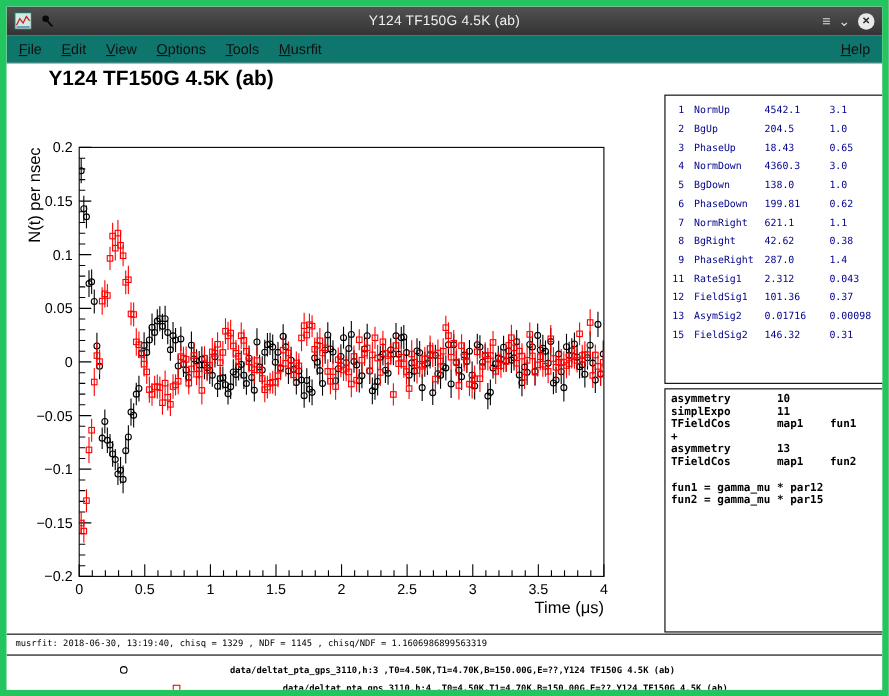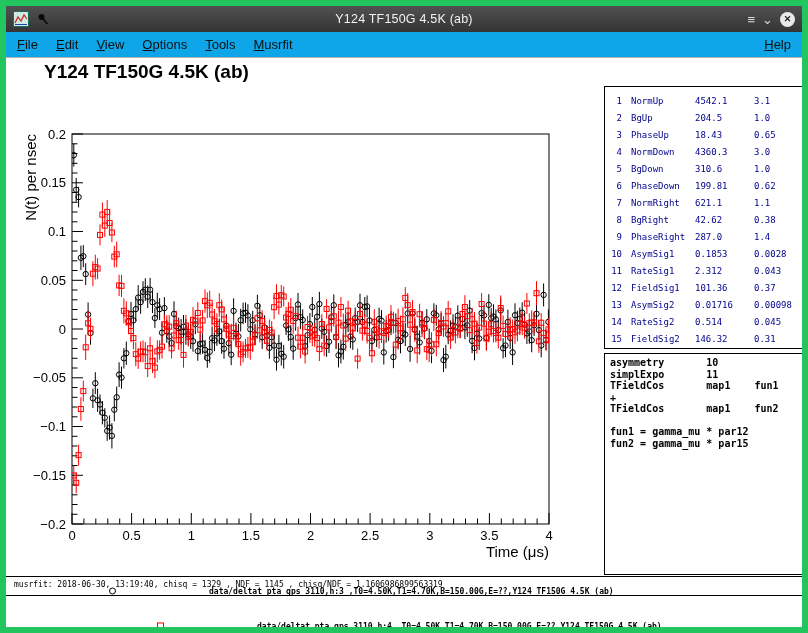--- a/index.html
+++ b/index.html
@@ -5,21 +5,21 @@
   *{box-sizing:border-box;margin:0;padding:0}
   html,body{background:#777;font-family:"Liberation Sans",sans-serif}
   .window{width:808px;height:633px;background:#fff;position:relative;border:6px solid #22c55e;overflow:hidden}
   
   .titlebar{height:26px;background:linear-gradient(#515151,#343434);position:relative;display:flex;align-items:center;padding:0 7px;gap:7px}
   .tb-title{position:absolute;left:0;right:0;text-align:center;font-size:12.5px;color:#f2f2f2;letter-spacing:.2px}
   .tb-spacer{flex:1}
   .tb-glyph{color:#dcdcdc;font-size:13px;line-height:13px;cursor:default}
   .tb-close{width:15px;height:15px;border-radius:50%;background:#e9e9e9;color:#222;font-size:9px;line-height:15px;text-align:center;font-weight:bold}
   
-  .menubar{height:26px;background:#0ea5e9;border-bottom:1px solid #b3b3b3;display:flex;align-items:center;font-size:13px;padding:0 2px}
+  .menubar{height:26px;background:#0f766e;border-bottom:1px solid #b3b3b3;display:flex;align-items:center;font-size:13px;padding:0 2px}
   .mitem{padding:0 9px;line-height:25px;color:#101010;cursor:default;white-space:nowrap}
   .mn{text-decoration:underline}
   .mspacer{flex:1}
   
   .content{position:relative;width:100%;height:579px;background:#fff}
   .heading{position:absolute;left:38px;top:3px;font-size:19px;font-weight:bold;color:#000;white-space:nowrap}
   #plot{position:absolute;left:2px;top:28px;width:596px;height:476px}
   .pbox{position:absolute;left:598px;width:201px;border:1px solid #000;background:#fff;overflow:hidden}
   #param-box{top:28px;height:263px;padding:5px 4px;color:#00008b;font-family:"DejaVu Sans Mono",monospace;font-size:9px}
   .prow{display:flex;height:17px;align-items:center;white-space:nowrap}
@@ -1017,21 +1017,21 @@
         </div>
         <div class="prow">
           <span class="pno">4</span>
           <span class="pname">NormDown</span>
           <span class="pval">4360.3</span>
           <span class="perr">3.0</span>
         </div>
         <div class="prow">
           <span class="pno">5</span>
           <span class="pname">BgDown</span>
-          <span class="pval">310.6</span>
+          <span class="pval">138.0</span>
           <span class="perr">1.0</span>
         </div>
         <div class="prow">
           <span class="pno">6</span>
           <span class="pname">PhaseDown</span>
           <span class="pval">199.81</span>
           <span class="perr">0.62</span>
         </div>
         <div class="prow">
           <span class="pno">7</span>
@@ -1045,73 +1045,62 @@
           <span class="pval">42.62</span>
           <span class="perr">0.38</span>
         </div>
         <div class="prow">
           <span class="pno">9</span>
           <span class="pname">PhaseRight</span>
           <span class="pval">287.0</span>
           <span class="perr">1.4</span>
         </div>
         <div class="prow">
-          <span class="pno">10</span>
-          <span class="pname">AsymSig1</span>
-          <span class="pval">0.1853</span>
-          <span class="perr">0.0028</span>
-        </div>
-        <div class="prow">
           <span class="pno">11</span>
           <span class="pname">RateSig1</span>
           <span class="pval">2.312</span>
           <span class="perr">0.043</span>
         </div>
         <div class="prow">
           <span class="pno">12</span>
           <span class="pname">FieldSig1</span>
           <span class="pval">101.36</span>
           <span class="perr">0.37</span>
         </div>
         <div class="prow">
           <span class="pno">13</span>
           <span class="pname">AsymSig2</span>
           <span class="pval">0.01716</span>
           <span class="perr">0.00098</span>
-        </div>
-        <div class="prow">
-          <span class="pno">14</span>
-          <span class="pname">RateSig2</span>
-          <span class="pval">0.514</span>
-          <span class="perr">0.045</span>
         </div>
         <div class="prow">
           <span class="pno">15</span>
           <span class="pname">FieldSig2</span>
           <span class="pval">146.32</span>
           <span class="perr">0.31</span>
         </div>
       </div>
     <div class="pbox" id="theory-box">
         <div class="tline">asymmetry       10</div>
         <div class="tline">simplExpo       11</div>
         <div class="tline">TFieldCos       map1    fun1</div>
         <div class="tline">+</div>
+        <div class="tline">asymmetry       13</div>
         <div class="tline">TFieldCos       map1    fun2</div>
         <div class="tline"></div>
         <div class="tline">fun1 = gamma_mu * par12</div>
         <div class="tline">fun2 = gamma_mu * par15</div>
       </div>
 
     <div class="sep" id="sep1"></div>
     <div id="statusbar">musrfit: 2018-06-30, 13:19:40, chisq = 1329 , NDF = 1145 , chisq/NDF = 1.1606986899563319</div>
     <div class="sep" id="sep2"></div>
 
     <div id="legend">
-        <div class="lrow" style="top: 524px;">
+        <div class="lrow" style="top: 542px;">
           <span class="lmark mark-circle" style="border-color: rgb(0, 0, 0);"></span>
           <span class="ltext">data/deltat_pta_gps_3110,h:3 ,T0=4.50K,T1=4.70K,B=150.00G,E=??,Y124 TF150G 4.5K (ab)</span>
         </div>
         <div class="lrow" style="top: 559px; margin-left: 48px;">
           <span class="lmark mark-square" style="border-color: rgb(255, 0, 0);"></span>
           <span class="ltext">data/deltat_pta_gps_3110,h:4 ,T0=4.50K,T1=4.70K,B=150.00G,E=??,Y124 TF150G 4.5K (ab)</span>
         </div>
       </div>
   </div>
 

